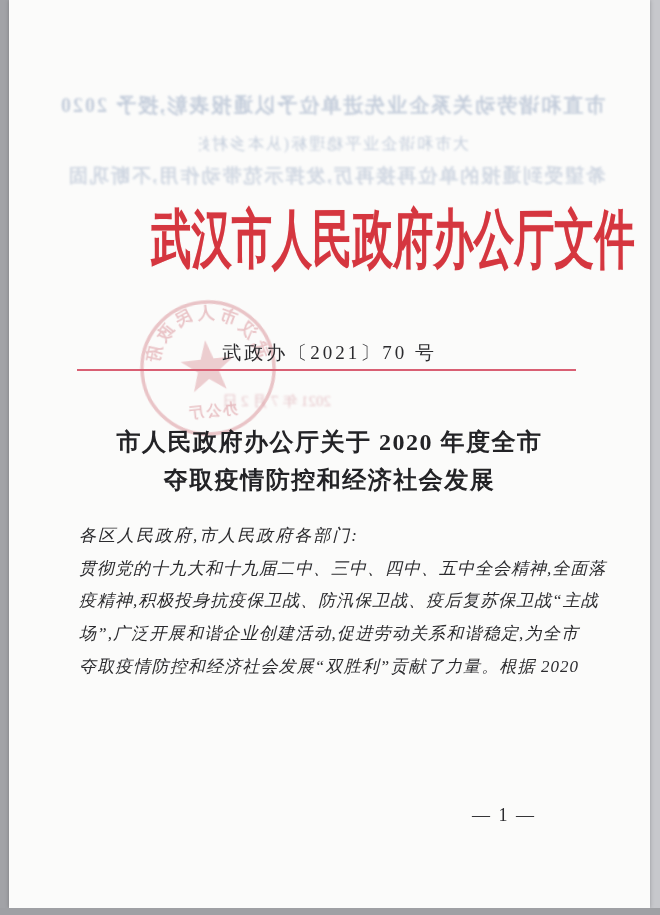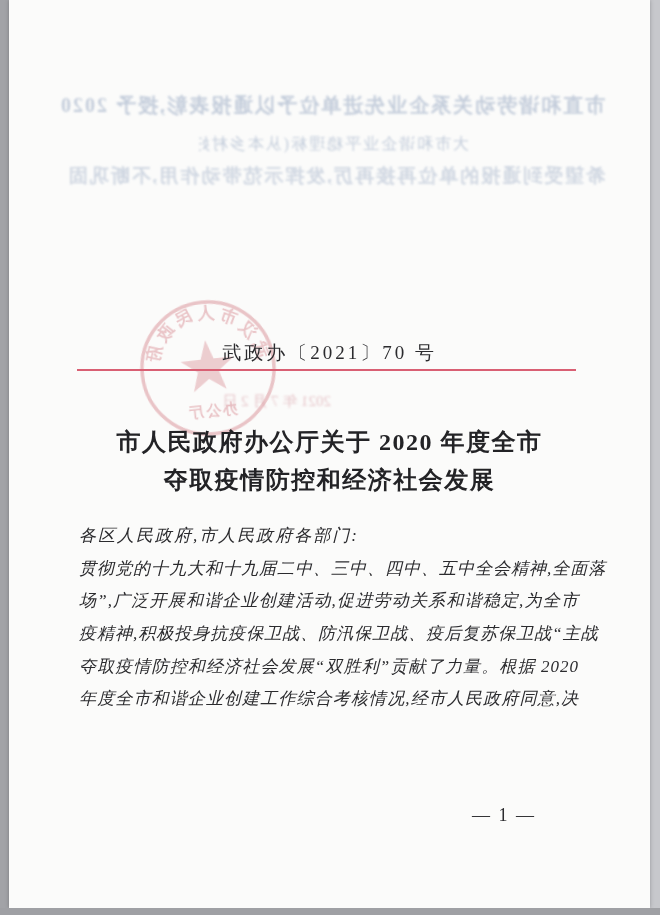--- a/index.html
+++ b/index.html
@@ -87,20 +87,23 @@
 <div class="stage">
   <div class="edge-left"></div>
   <div class="edge-right"></div>
 
   <div class="page">
 
     <div class="ghost ghost-1">市直和谐劳动关系企业先进单位予以通报表彰,授予 2020 年度</div>
     <div class="ghost ghost-2">大市和谐企业平稳理标(从本乡村好):</div>
     <div class="ghost ghost-3">希望受到通报的单位再接再厉,发挥示范带动作用,不断巩固</div>
 
+    <div class="masthead">
+      <span class="masthead-inner">武汉市人民政府办公厅文件</span>
+    </div>
 
     <svg class="seal" viewBox="-75 -75 150 150">
       <defs>
         <path id="sealArc" d="M -46 20 A 50 50 0 1 1 46 20" fill="none"></path>
       </defs>
       <circle cx="0" cy="0" r="66" fill="none" stroke="#d98f96" stroke-width="3.5"></circle>
       <polygon points="0,-28 6.5,-8.9 26.6,-8.7 10.5,3.4 16.5,22.7 0,11 -16.5,22.7 -10.5,3.4 -26.6,-8.7 -6.5,-8.9" fill="#dfa0a6"></polygon>
       <text font-size="17" font-weight="bold" fill="#d98f96" letter-spacing="4">
         <textPath href="#sealArc" xlink:href="#sealArc" startOffset="12%">武汉市人民政府</textPath>
       </text>
@@ -112,23 +115,22 @@
     <div class="doc-number">武政办〔2021〕70 号</div>
 
     <div class="red-rule"></div>
 
     <div class="doc-title doc-title-1">市人民政府办公厅关于 2020 年度全市</div>
     <div class="doc-title doc-title-2">夺取疫情防控和经济社会发展</div>
 
     <div class="body-block">
       <div class="body-line salutation">各区人民政府,市人民政府各部门:</div>
       <div class="body-line">贯彻党的十九大和十九届二中、三中、四中、五中全会精神,全面落</div>
+      <div class="body-line">疫精神,积极投身抗疫保卫战、防汛保卫战、疫后复苏保卫战“主战</div>
       <div class="body-line">场”,广泛开展和谐企业创建活动,促进劳动关系和谐稳定,为全市</div>
-      <div class="body-line">疫精神,积极投身抗疫保卫战、防汛保卫战、疫后复苏保卫战“主战</div>
       <div class="body-line">夺取疫情防控和经济社会发展“双胜利”贡献了力量。根据 2020</div>
-      <div class="body-line">年度全市和谐企业创建工作综合考核情况,经市人民政府同意,决</div>
     </div>
 
     <div class="page-number">— 1 —</div>
   </div>
 
   <div class="edge-bottom"></div>
 </div>
 
 </body></html>

